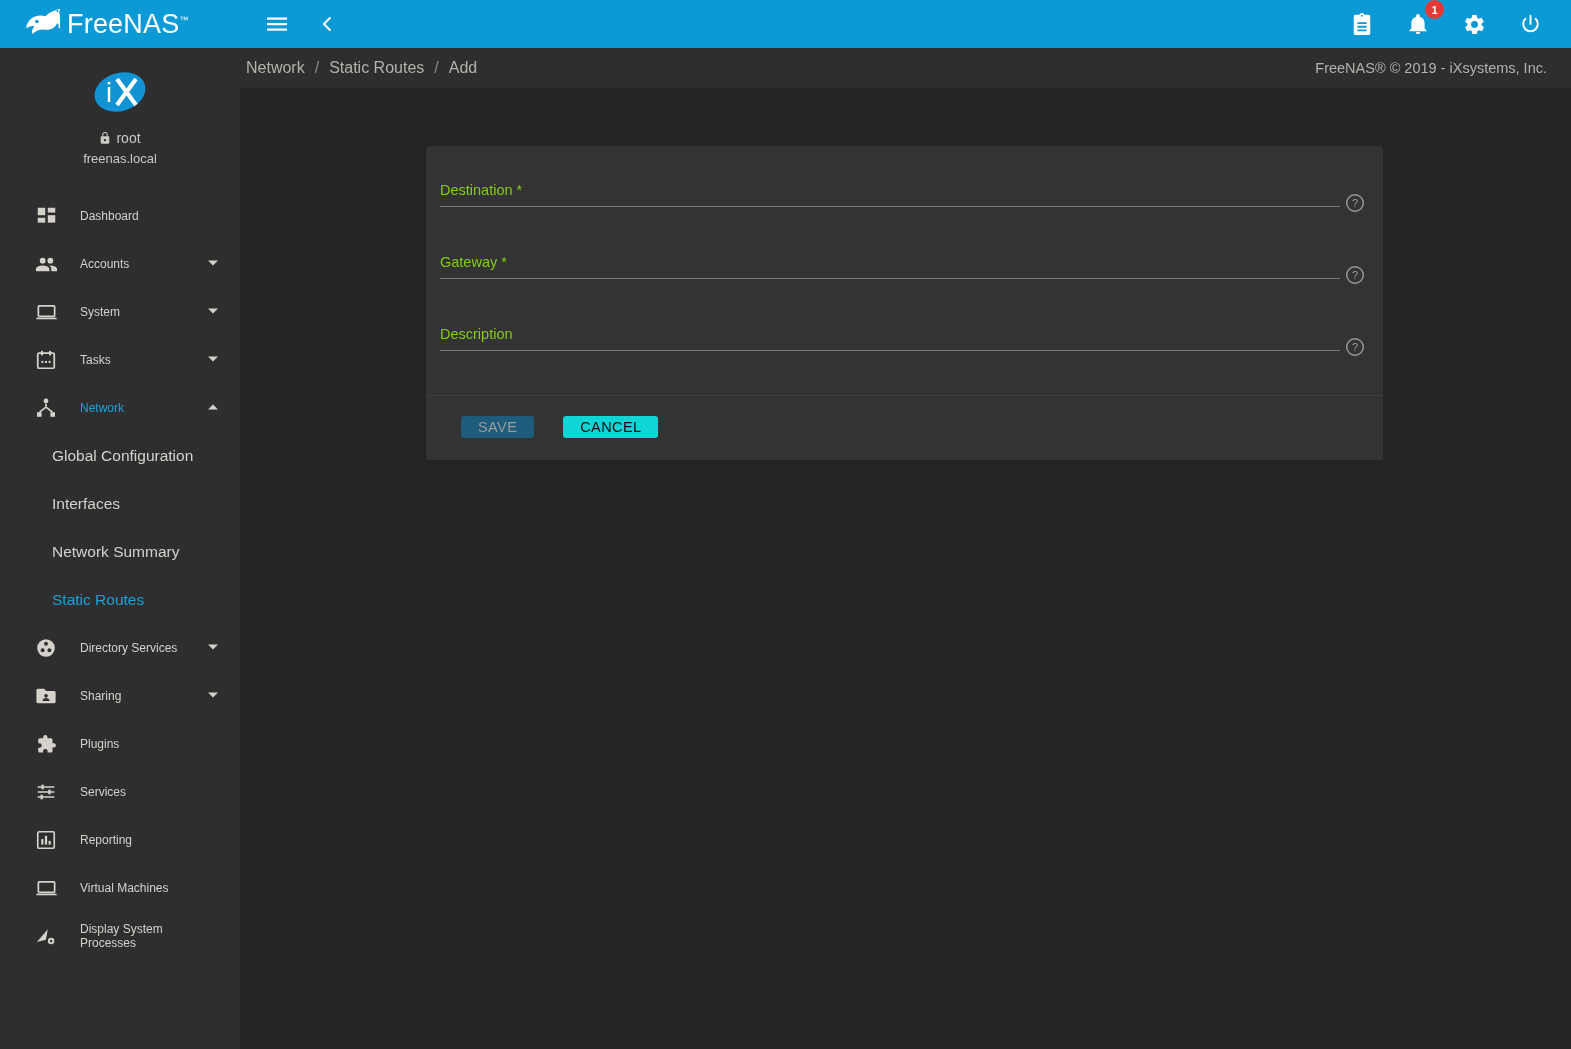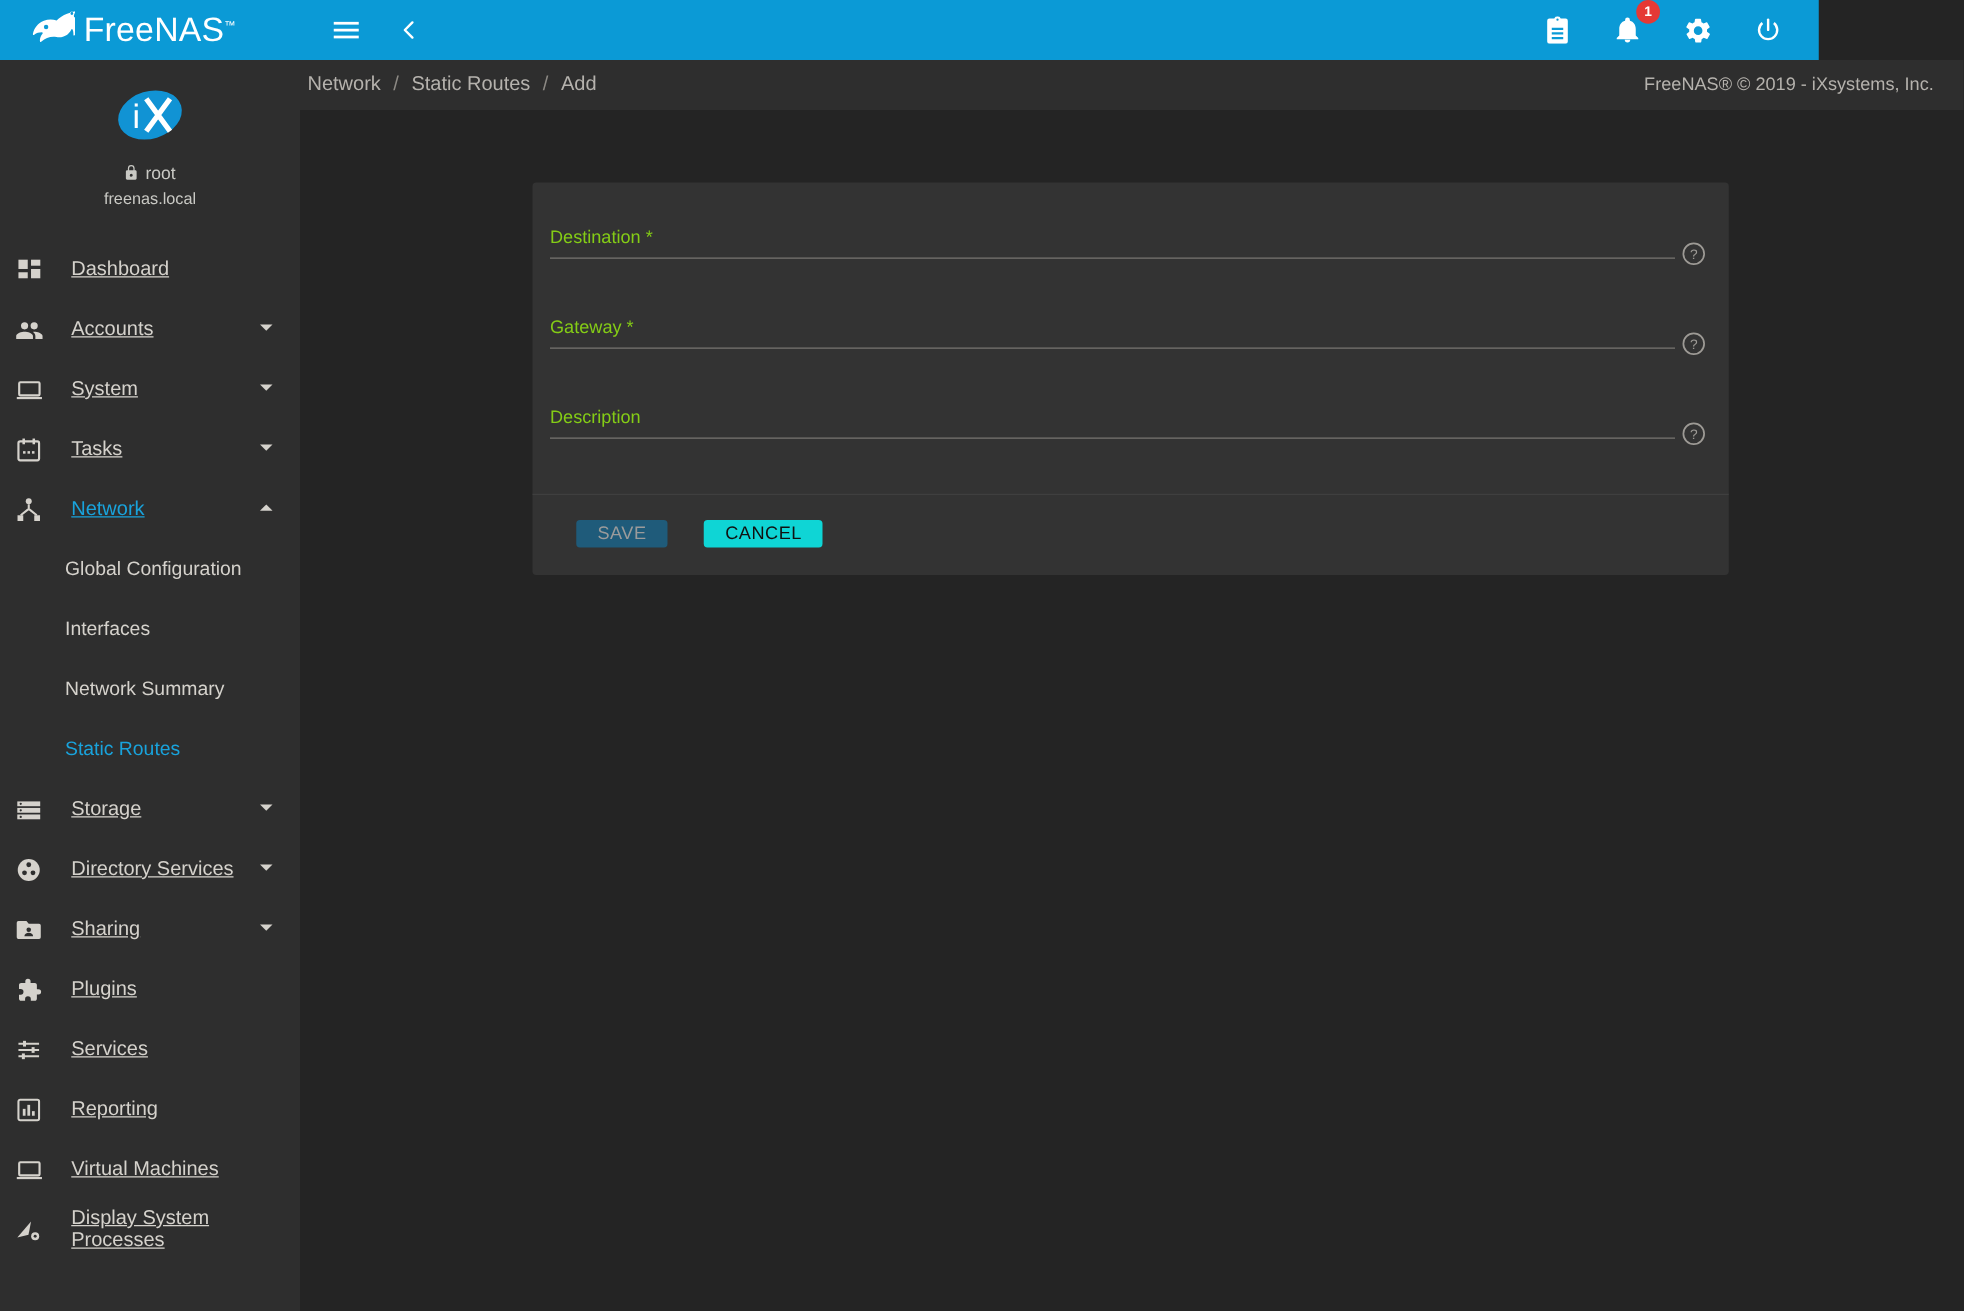--- a/index.html
+++ b/index.html
@@ -7,21 +7,21 @@
     width: 1571px; height: 1049px;
     background: #242424;
     font-family: "Liberation Sans", sans-serif;
     overflow: hidden;
   }
   .app { position: relative; width: 1571px; height: 1049px; }
 
   
   .topbar {
     position: absolute; top: 0; left: 0;
-    width: 1455px; height: 48px;
+    width: 1571px; height: 48px;
     background: #0b9ad6;
     display: flex; align-items: center;
   }
   .logo-zone {
     width: 240px; height: 48px;
     display: flex; align-items: center; padding-left: 22px;
     flex: 0 0 240px;
   }
   .logo-mark { width: 38px; height: 30px; flex: 0 0 38px; }
   .logo-text {
@@ -58,23 +58,22 @@
   .ix-logo { margin: 0 auto; display: block; }
   .profile-user {
     color: #c9c9c4; font-size: 14px; margin-top: 10px;
     display: flex; align-items: center; justify-content: center; gap: 5px;
   }
   .profile-host { color: #c9c9c4; font-size: 13px; margin-top: 5px; }
 
   .nav { margin-top: 16px; }
   .nav-item {
     height: 48px; display: flex; align-items: center;
-    padding: 0 18px 0 5px; cursor: pointer; color: #d5d2cc;
-    font-size: 16px;
-    text-decoration: underline;
+    padding: 0 18px 0 28px; cursor: pointer; color: #d5d2cc;
+    font-size: 12px;
   }
   .nav-item .ni-icon {
     width: 36px; flex: 0 0 36px; display: flex;
     align-items: center; justify-content: center;
   }
   .nav-item .ni-label { margin-left: 16px; flex: 1 1 auto; }
   .nav-item .ni-chev { width: 16px; flex: 0 0 16px; }
   .nav-item.active { color: #19a3dc; }
   .sub-item {
     height: 48px; display: flex; align-items: center;
@@ -287,38 +286,20 @@
       <div class="sub-item">
         <span>Interfaces</span>
       </div>
       <div class="sub-item">
         <span>Network Summary</span>
       </div>
       <div class="sub-item active">
         <span>Static Routes</span>
       </div>
 
-      <div class="nav-item">
-        <span class="ni-icon">
-          <svg width="22" height="22" viewBox="0 0 24 24">
-              <rect x="2" y="4.5" width="20" height="4.2" fill="#d5d2cc"></rect>
-              <rect x="2" y="10.2" width="20" height="4.2" fill="#d5d2cc"></rect>
-              <rect x="2" y="15.9" width="20" height="4.2" fill="#d5d2cc"></rect>
-              <circle cx="5" cy="6.6" r="1" fill="#2e2e2e"></circle>
-              <circle cx="5" cy="12.3" r="1" fill="#2e2e2e"></circle>
-              <circle cx="5" cy="18" r="1" fill="#2e2e2e"></circle>
-            </svg>
-        </span>
-        <span class="ni-label">Storage</span>
-        <span class="ni-chev">
-          <svg width="14" height="14" viewBox="0 0 14 14">
-              <path d="M2 4.5 7 9.5 12 4.5z" fill="#d5d2cc"></path>
-            </svg>
-        </span>
-      </div>
 
       <div class="nav-item">
         <span class="ni-icon">
           <svg width="22" height="22" viewBox="0 0 24 24">
               <circle cx="12" cy="12" r="9.6" fill="#d5d2cc"></circle>
               <circle cx="12" cy="7.4" r="2.1" fill="#2e2e2e"></circle>
               <circle cx="8.3" cy="14.5" r="2.1" fill="#2e2e2e"></circle>
               <circle cx="15.7" cy="14.5" r="2.1" fill="#2e2e2e"></circle>
             </svg>
         </span>

